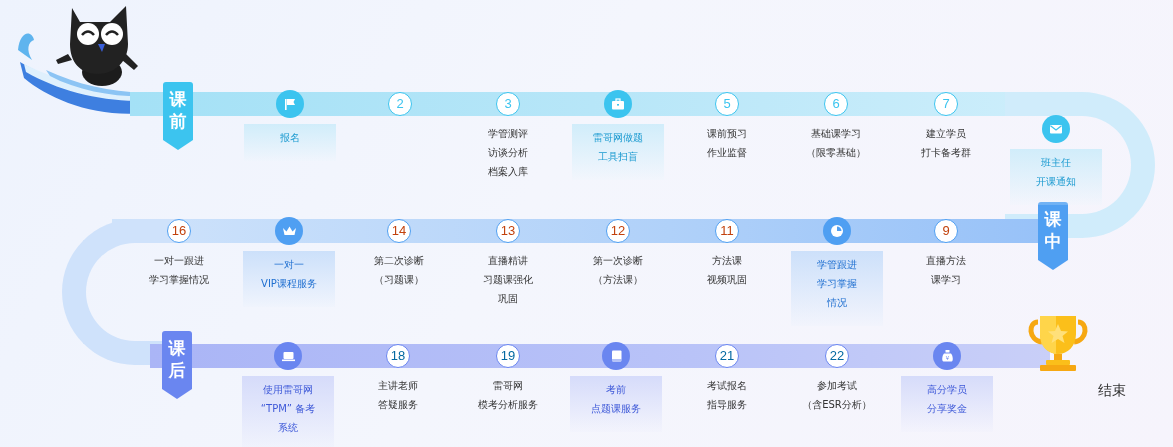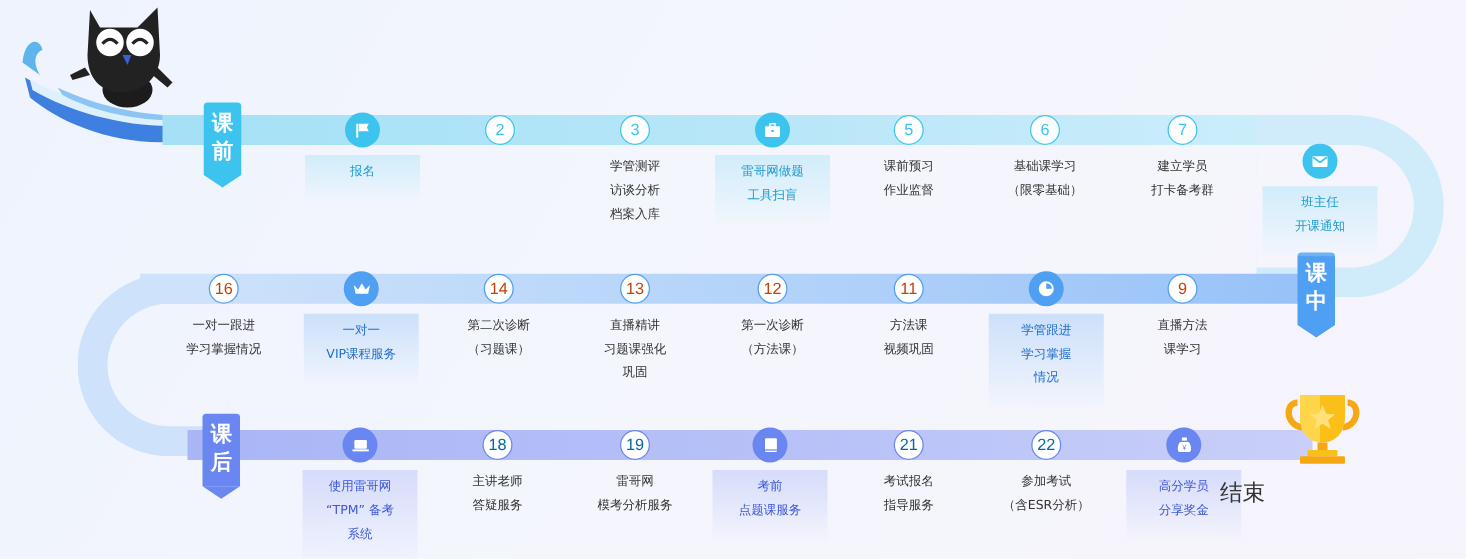--- a/index.html
+++ b/index.html
@@ -55,21 +55,21 @@
   .row2 .badge.num { color: #c2410c; border-color: #4f9ff2; text-align: center; }
   .row2 .badge.icon { background: #4f9ff2; }
   .row2.hl .label { color: #1f6fd0; background: linear-gradient(180deg, rgba(200,222,250,.9) 0%, rgba(230,240,252,0.2) 100%); }
   .row3 .badge.num { color: #0369a1; border-color: #6a86f0; }
   .row3 .badge.icon { background: #6a86f0; }
   .row3.hl .label { color: #3d58d8; background: linear-gradient(180deg, rgba(212,218,250,.95) 0%, rgba(236,238,252,0.2) 100%); }
 
   
   .mascot { position: absolute; left: 10px; top: 0; width: 150px; height: 120px; }
   .trophy { position: absolute; left: 1026px; top: 312px; width: 64px; height: 64px; }
-  .end-label { position: absolute; left: 976px; top: 382px; font-size: 18px; color: #333; width: 50px; text-align: left; }
+  .end-label { position: absolute; left: 1076px; top: 382px; font-size: 14px; color: #333; width: 50px; text-align: right; }
 </style>
 </head>
 <body>
 
 <div class="stage">
 
   <svg class="mascot" viewBox="0 0 150 120">
     <path d="M8 50 C10 30 22 30 24 40 C18 42 16 50 22 60 Z" fill="#5fb4ee"></path>
     <path d="M10 62 C40 80 100 100 142 98 L142 112 C90 120 40 100 14 78 Z" fill="#3e7fe0"></path>
     <path d="M14 64 C50 82 100 96 142 94 L142 100 C100 104 50 92 16 72 Z" fill="#dff0fd"></path>

